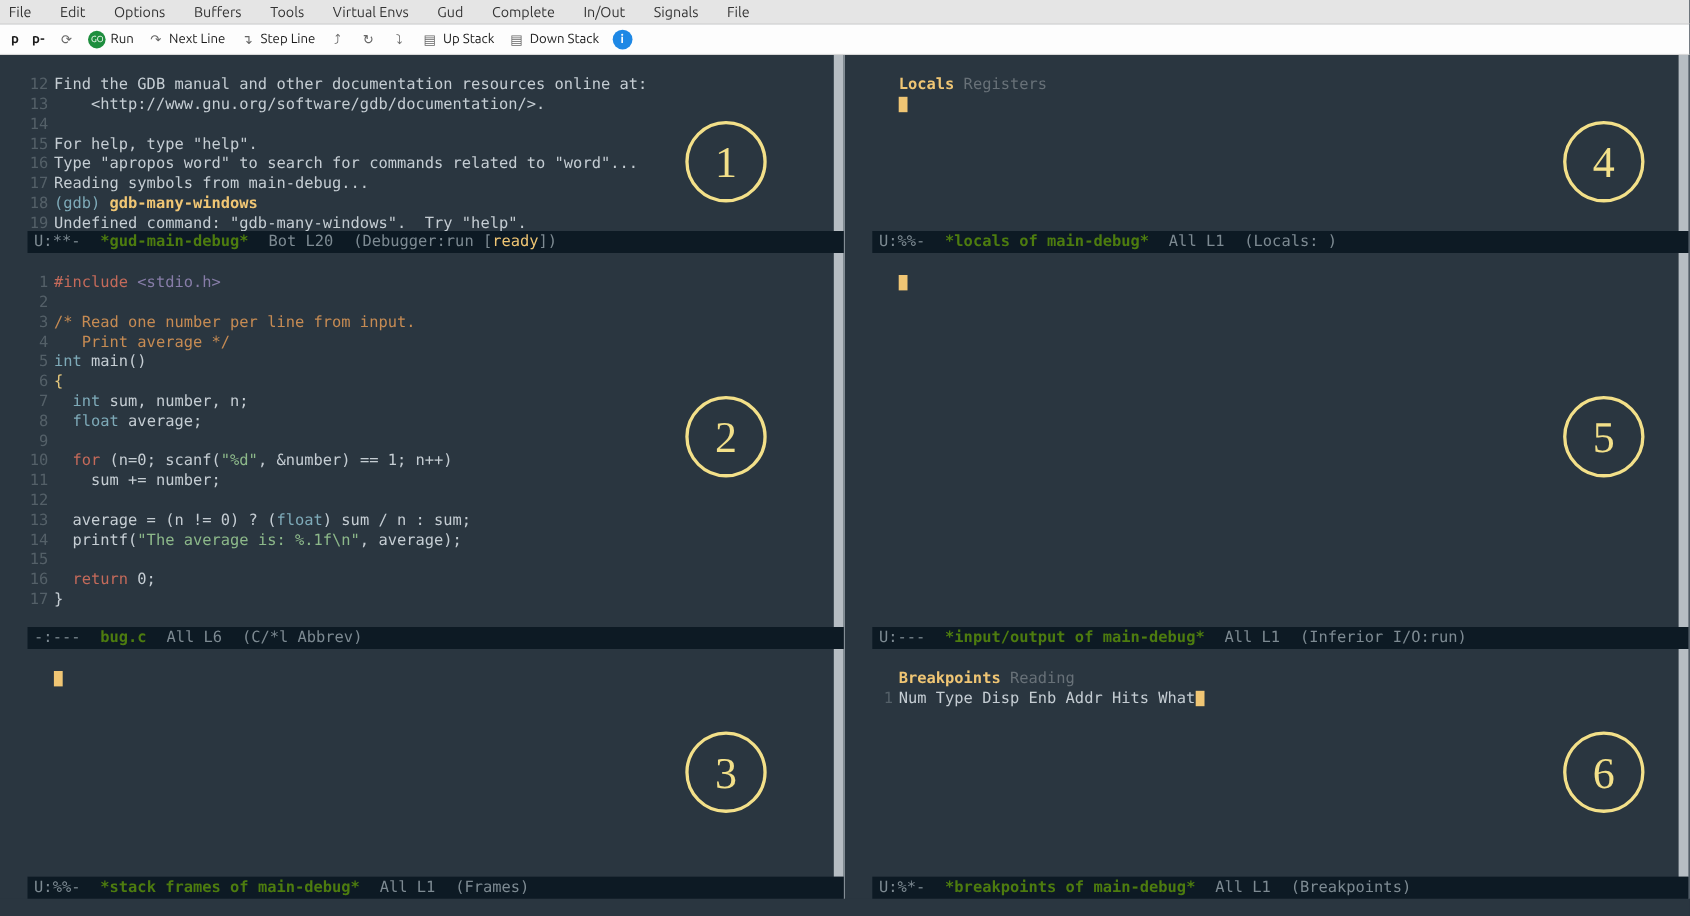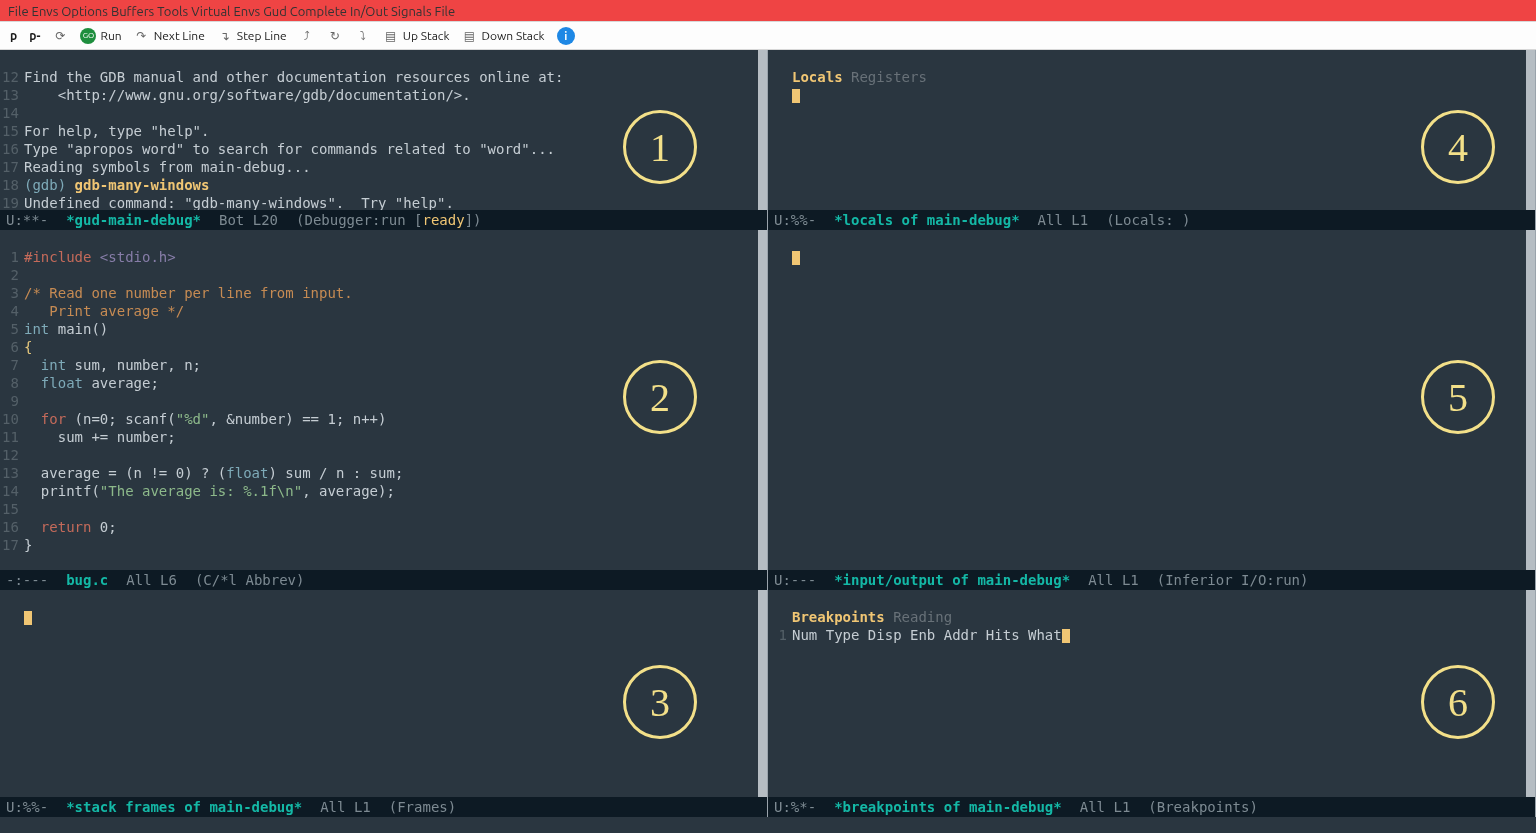--- a/index.html
+++ b/index.html
@@ -8,27 +8,27 @@
     font-size: 14px;
     background: #2a3640;
     color: #c5cdd3;
     width: 1536px;
     height: 833px;
     overflow: hidden;
     display: flex;
     flex-direction: column;
   }
   .menubar {
-    background: #ef4444;
+    background: #e5e5e5;
     color: #333;
     height: 22px;
     display: flex;
     align-items: center;
     padding: 0 8px;
-    gap: 3px;
+    gap: 26px;
     font-family: "Ubuntu", "DejaVu Sans", sans-serif;
     font-size: 13px;
     border-bottom: 1px solid #d8d8d8;
   }
   .toolbar {
     background: #fdfdfd;
     color: #333;
     height: 28px;
     display: flex;
     align-items: center;
@@ -43,36 +43,36 @@
   .toolbar .run-ico { background:#1e8e3e; border-radius:8px; width:16px; height:16px; color:white; font-size:8px; display:flex;align-items:center;justify-content:center;}
   .toolbar .info-ico { background:#1e88e5; border-radius:10px; width:18px; height:18px; color:white; font-size:11px; font-weight:bold; display:flex;align-items:center;justify-content:center;}
 
   .main-grid {
     flex: 1;
     display: grid;
     grid-template-columns: 1fr 1fr;
     grid-template-rows: 180px 360px 1fr;
     min-height: 0;
   }
-  .pane { display:flex; flex-direction:column; border-right:1px solid #9aa3ab; position:relative; min-height:0;}
+  .pane { display:flex; flex-direction:column; border-right:1px solid #9aa3ab; position:relative; min-height:0;margin-left:25px;}
   .pane-body { flex:1; white-space: pre; overflow:hidden; padding:0 2px; line-height:18px; position:relative;}
   .pane-scrollbar { position:absolute; right:0; top:0; bottom:0; width:9px; background:#b6bdc3; }
 
   .modeline {
     background: #0d1a24;
     color: #7d8a92;
     height: 20px;
     flex-shrink:0;
     display:flex;
     align-items:center;
     padding: 0 6px;
     gap: 18px;
     white-space: pre;
   }
-  .modeline .buf { color:#14b8a6; font-weight:bold; }
+  .modeline .buf { color:#4d7c0f; font-weight:bold; }
   .modeline .kw { color:#f0c674; }
   .modeline .paren { color:#7d8a92; }
 
   .gutter { color:#546068; display:inline-block; width:22px; text-align:right; padding-right:6px;}
   .hl-gold { color:#f0c674; font-weight:bold; }
   .hl-red { color:#c46a5a; }
   .hl-purple { color:#877da8; }
   .hl-green { color:#8db98a; }
   .hl-blue { color:#7eaab8; }
   .hl-yellow { color:#e4c77c; }
@@ -93,21 +93,21 @@
     font-family: serif;
     pointer-events:none;
   }
   .minibuf { background:#2a3640; height:16px; flex-shrink:0; }
 </style>
 </head>
 <body>
 
 <div class="menubar">
   <span>File</span>
-  <span>Envs</span>
+  <span>Edit</span>
   <span>Options</span>
   <span>Buffers</span>
   <span>Tools</span>
   <span>Virtual Envs</span>
   <span>Gud</span>
   <span>Complete</span>
   <span>In/Out</span>
   <span>Signals</span>
   <span>File</span>
 </div>

